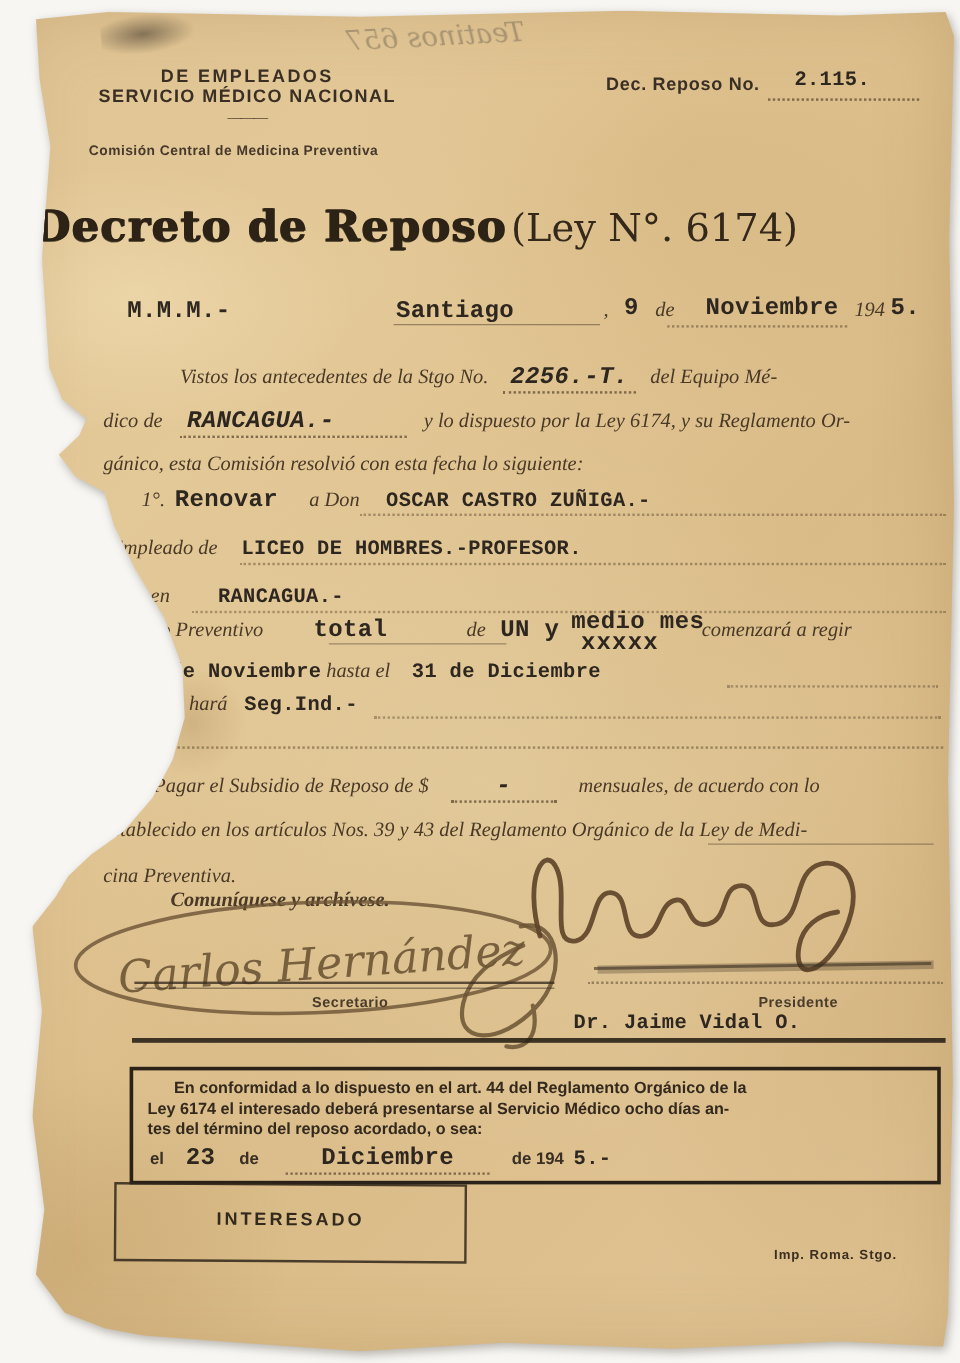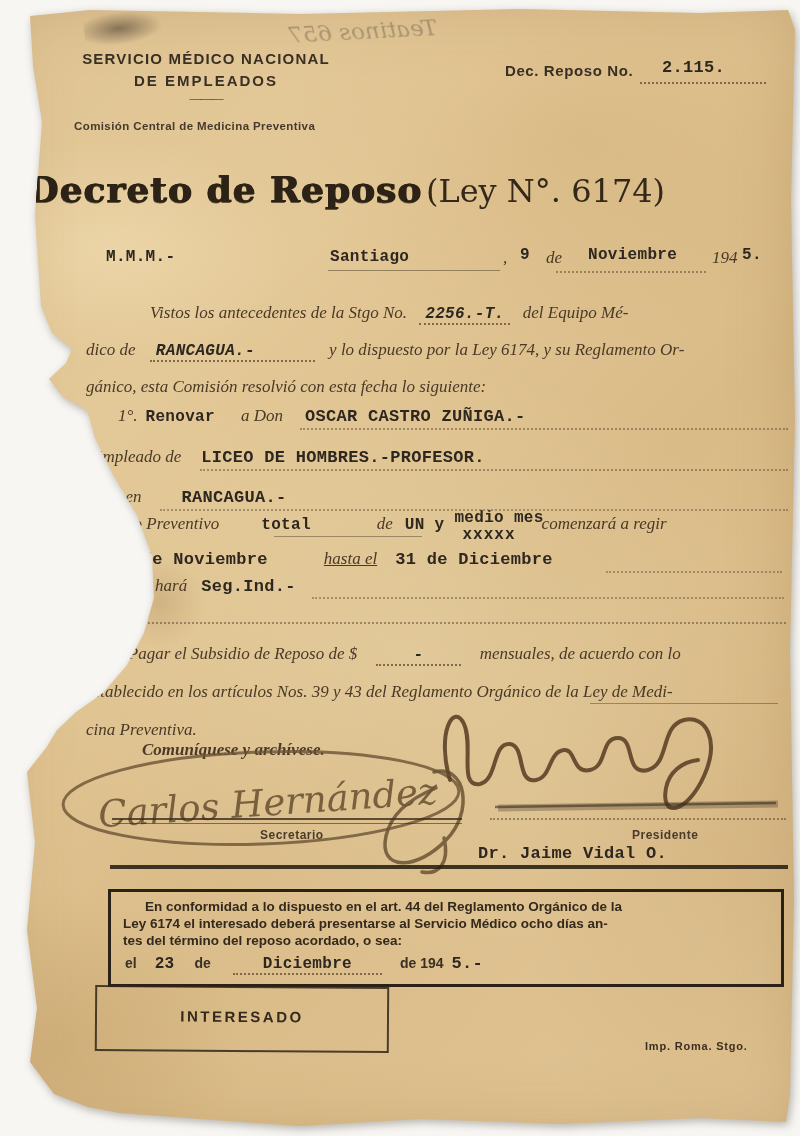--- a/index.html
+++ b/index.html
@@ -18,21 +18,21 @@
     box-shadow:inset 0 0 70px rgba(140,100,50,.28);
     clip-path:polygon(30px 16px,90px 10px,300px 14px,520px 9px,700px 13px,788px 10px,
       795px 30px,791px 200px,795px 420px,790px 650px,794px 900px,790px 1095px,786px 1122px,
       700px 1118px,560px 1124px,420px 1119px,300px 1126px,200px 1119px,120px 1113px,88px 1107px,
       54px 1094px,30px 1062px,37px 1008px,27px 930px,35px 842px,27px 772px,46px 748px,57px 730px,
       76px 712px,103px 693px,127px 665px,144px 633px,154px 598px,152px 556px,137px 515px,
       112px 473px,95px 438px,87px 410px,63px 397px,49px 379px,66px 363px,72px 349px,52px 333px,
       41px 306px,35px 215px,42px 122px,33px 66px);}
   .pos{position:absolute;white-space:nowrap;}
   .it{font-family:"Liberation Serif",serif;font-style:italic;color:#4a3927;font-size:17px;}
-  .tw{font-family:"Liberation Mono",monospace;font-weight:700;color:#2e2720;font-size:16px;letter-spacing:.3px;}
+  .tw{font-family:"Liberation Mono",monospace;font-weight:700;color:#2e2720;font-size:20px;letter-spacing:.3px;}
   .sans{font-family:"Liberation Sans",sans-serif;font-weight:700;color:#3a2f24;}
   .dots{position:absolute;height:0;border-bottom:2px dotted rgba(95,75,50,.75);}
   .rule{position:absolute;height:0;border-top:1.5px solid rgba(70,55,38,.8);}
   .udot{border-bottom:2px dotted rgba(95,75,50,.75);padding:0 6px;}
   .title-main{font-family:"DejaVu Serif",serif;font-weight:700;font-size:36px;color:#2c2215;
     text-shadow:1.2px 0 0 #2c2215,0 .6px 0 rgba(44,34,21,.7);letter-spacing:1px;}
   .title-law{font-family:"DejaVu Serif",serif;font-weight:400;font-size:32px;color:#33281a;}
   .mirror{transform:scaleX(-1) rotate(3deg);font-style:italic;color:rgba(125,112,90,.55);
     font-family:"DejaVu Serif",serif;font-size:23px;filter:blur(.4px);}
   .stamp{position:absolute;left:84px;top:12px;width:78px;height:32px;transform:rotate(-6deg);
@@ -45,22 +45,22 @@
 <body>
 
 <div class="wrap">
  <div class="paper">
 
   <div class="stamp"></div>
 
   <div class="pos mirror" style="left:288px;top:18px;">Teatinos 657</div>
 
   <div class="pos" style="left:68px;top:50px;width:276px;text-align:center;">
+    <div class="sans" style="font-size:15px;letter-spacing:2px;margin-top:5px;">DE EMPLEADOS</div>
     <div class="sans" style="font-size:15px;letter-spacing:1.2px;">SERVICIO MÉDICO NACIONAL</div>
-    <div class="sans" style="font-size:15px;letter-spacing:2px;margin-top:5px;">DE EMPLEADOS</div>
     <div style="color:#4a3b2a;font-size:12px;letter-spacing:-1px;margin-top:2px;">———</div>
   </div>
   <div class="pos sans" style="left:74px;top:120px;font-size:11.5px;letter-spacing:.4px;color:#47392c;">Comisión Central de Medicina Preventiva</div>
 
   <div class="pos sans" style="left:505px;top:62px;font-size:15px;letter-spacing:.6px;">Dec. Reposo No.</div>
   <div class="pos tw" style="left:662px;top:58px;font-size:17px;">2.115.</div>
   <div class="dots" style="left:640px;top:82px;width:126px;"></div>
 
   <div class="pos" style="left:0;top:168px;width:692px;text-align:center;">
     <span class="title-main">Decreto de Reposo</span>
@@ -121,21 +121,21 @@
       <span class="tw" style="position:relative;top:-7px;margin-left:6px;">medio mes</span>
       <span class="tw" style="position:absolute;left:14px;top:11px;letter-spacing:1px;">xxxxx</span>
     </span>
     <span class="it" style="margin-left:-6px;">comenzará a regir</span>
   </div>
   <div class="rule" style="left:274px;top:536px;width:148px;opacity:.55;"></div>
 
   <div class="pos" style="left:82px;top:549px;">
     <span class="it">el</span>
     <span class="tw" style="margin-left:12px;font-size:17px;">16 de Noviembre</span>
-    <span class="it" style="margin-left:52px;text-decoration:underline;">hasta el</span>
+    <span class="it" style="">hasta el</span>
     <span class="tw" style="margin-left:14px;font-size:17px;">31 de Diciembre</span>
   </div>
   <div class="dots" style="left:606px;top:571px;width:176px;opacity:.6;"></div>
 
   <div class="pos" style="left:88px;top:576px;">
     <span class="tw">5</span>
     <span class="it" style="margin-left:6px;">que se hará</span>
     <span class="tw" style="margin-left:10px;font-size:17px;">Seg.Ind.-</span>
   </div>
   <div class="dots" style="left:312px;top:597px;width:472px;opacity:.6;"></div>

